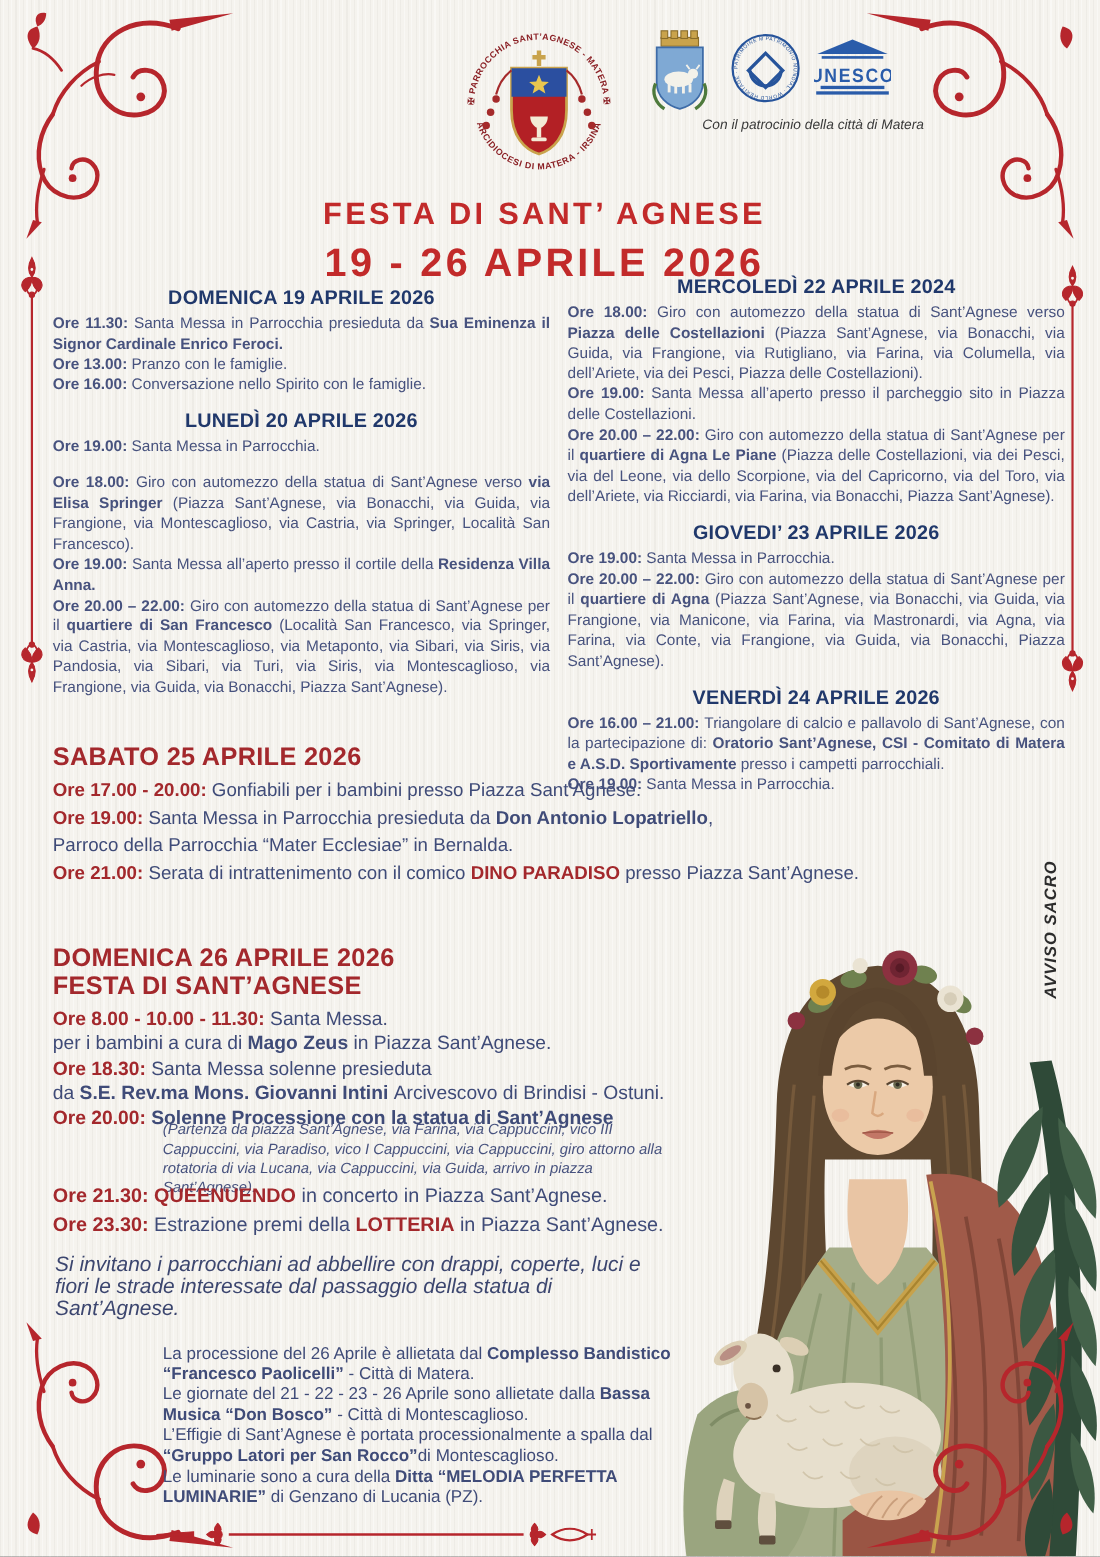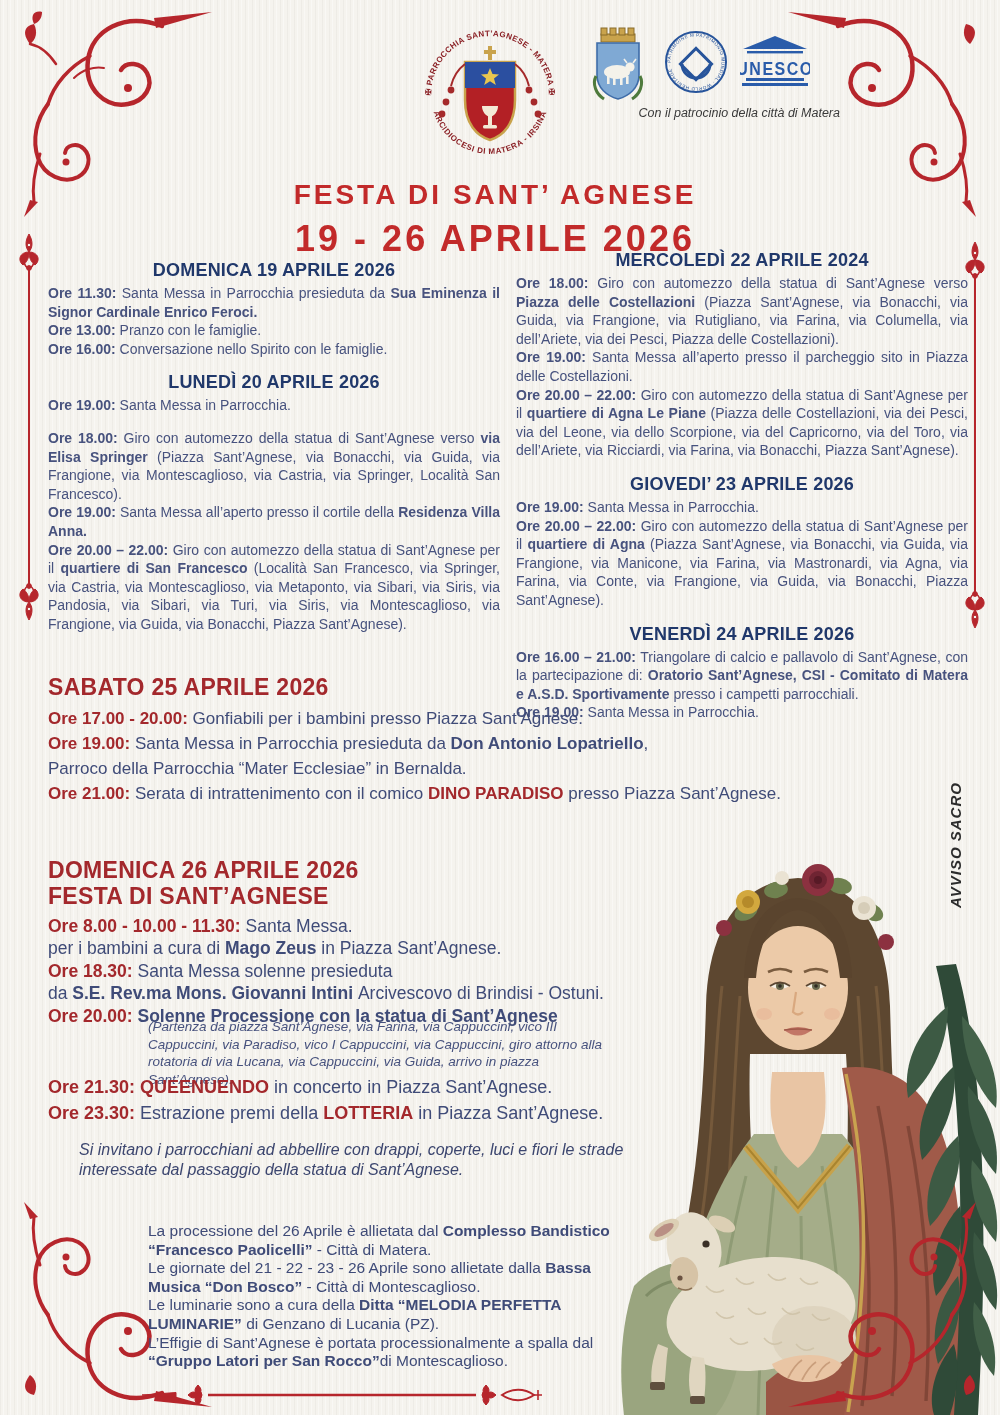--- a/index.html
+++ b/index.html
@@ -37,21 +37,21 @@
   #domenica26{left:48px;top:830px;width:575px;margin-top:27px;}
   #domenica26 h2{margin:0;color:#a3282c;font-size:23px;line-height:26px;letter-spacing:.3px;}
   #domenica26 .lines{margin-top:6px;}
   #domenica26 .line{font-size:17.5px;line-height:22.4px;color:#3f4b78;}
   
   #route{left:148px;top:1018px;width:468px;font-style:italic;font-size:13.5px;line-height:17.5px;color:#47527e;}
   
   #evening{left:48px;top:1074px;width:600px;}
   #evening .line{font-size:18px;line-height:26px;color:#3f4b78;}
   
-  #note{left:50px;top:1140px;width:545px;font-style:italic;font-size:16px;line-height:20px;color:#3c466f;margin-left:29px;}
+  #note{left:50px;top:1140px;width:545px;font-style:italic;font-size:19px;line-height:20px;color:#3c466f;}
   
   #bottom-info{left:148px;top:1222px;width:478px;}
   #bottom-info .line{font-size:15.5px;line-height:18.6px;color:#3f4b78;}
   
   #avviso{left:877px;top:830px;width:170px;height:30px;text-align:center;
     transform:rotate(-90deg);transform-origin:center;
     font-style:italic;font-weight:700;font-size:15px;letter-spacing:1px;color:#2c2c2c;z-index:5;}
   
   #statue{left:596px;top:816px;width:404px;height:599px;z-index:2;}
   .corner{width:210px;height:215px;}
@@ -348,22 +348,22 @@
         <div class="line"><span class="r b">Ore 23.30: </span><span>Estrazione premi della </span><span class="r b">LOTTERIA</span><span>  in Piazza Sant’Agnese.</span></div>
       </div>
   </div>
 
   <div class="abs z-txt" id="note">Si invitano i parrocchiani ad abbellire con drappi, coperte, luci e fiori le strade interessate dal passaggio della statua di Sant’Agnese.</div>
 
   <div class="abs z-txt" id="bottom-info">
     <div>
         <div class="line"><span>La processione del 26 Aprile è allietata dal </span><span class="b">Complesso Bandistico “Francesco Paolicelli”</span><span> - Città di Matera.</span></div>
         <div class="line"><span>Le giornate del 21 - 22 - 23 - 26 Aprile sono allietate dalla </span><span class="b">Bassa Musica “Don Bosco”</span><span> - Città di Montescaglioso.</span></div>
+        <div class="line"><span>L’Effigie di Sant’Agnese è portata processionalmente a spalla dal </span><span class="b">“Gruppo Latori per San Rocco”</span><span>di Montescaglioso.</span></div>
         <div class="line"><span>Le luminarie sono a cura della </span><span class="b">Ditta “MELODIA PERFETTA LUMINARIE”</span><span> di Genzano di Lucania (PZ).</span></div>
-        <div class="line"><span>L’Effigie di Sant’Agnese è portata processionalmente a spalla dal </span><span class="b">“Gruppo Latori per San Rocco”</span><span>di Montescaglioso.</span></div>
       </div>
   </div>
 
   <div class="abs" id="avviso">AVVISO SACRO</div>
 
   <svg class="abs" id="statue" viewBox="0 0 404 599">
 
     <g>
       <path d="M202,62 C140,66 112,118 110,190 C108,260 104,330 92,400 C86,440 96,462 120,472 L170,472 C156,380 152,300 154,238 L250,238 C254,300 252,380 240,472 L288,472 C310,460 318,432 310,392 C298,330 296,260 294,190 C292,118 264,66 202,62 Z" fill="#5d4730"></path>
       <g stroke="#7b5e3e" stroke-width="3" fill="none" opacity="0.8">

